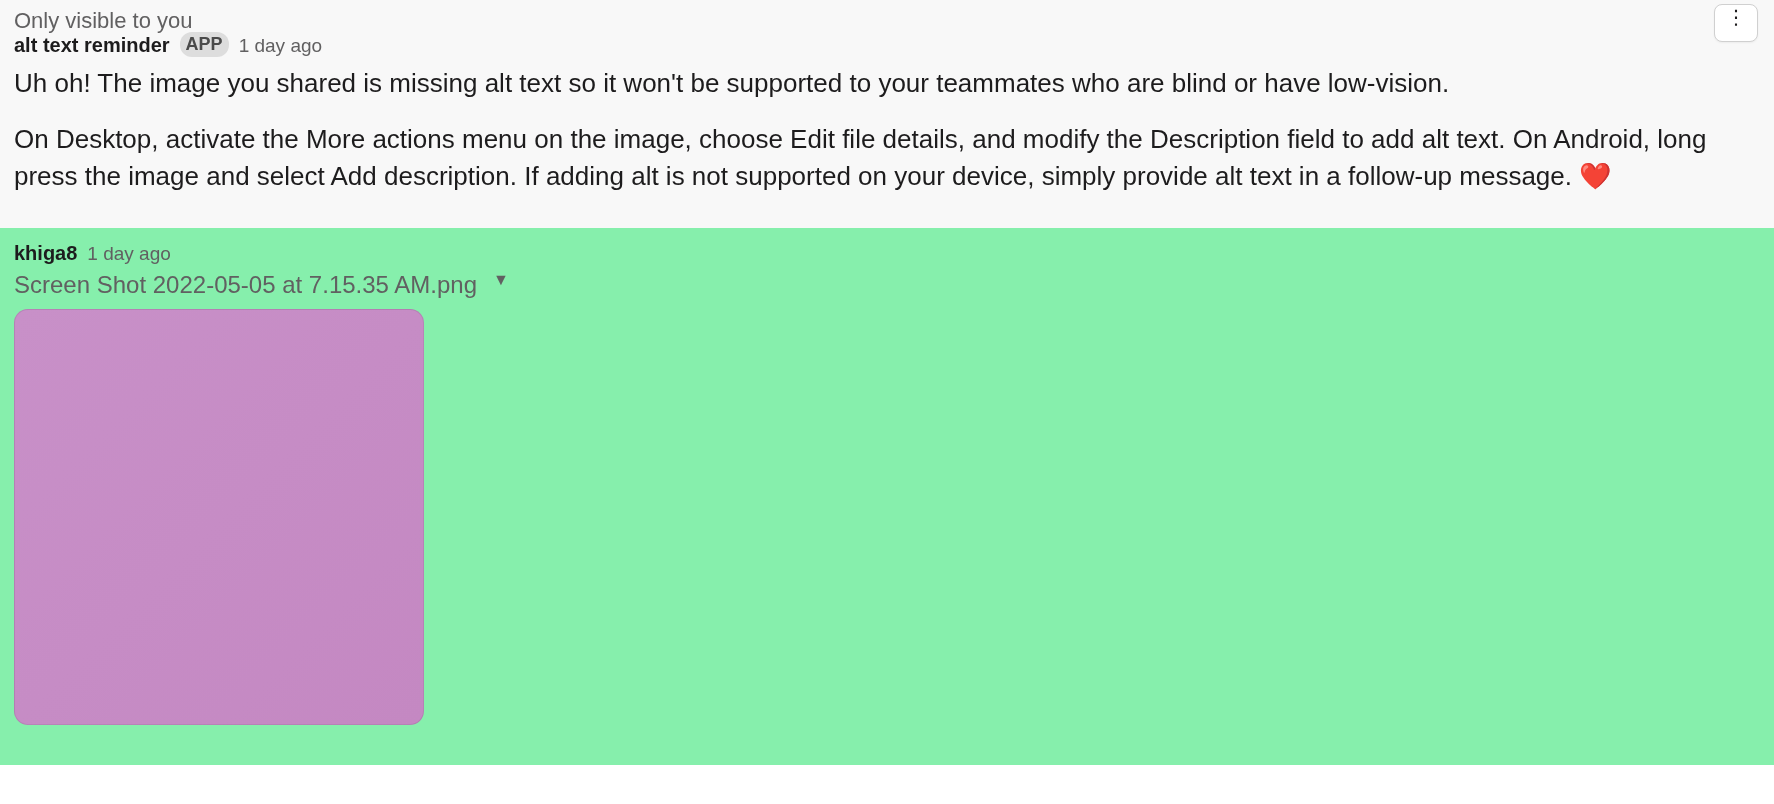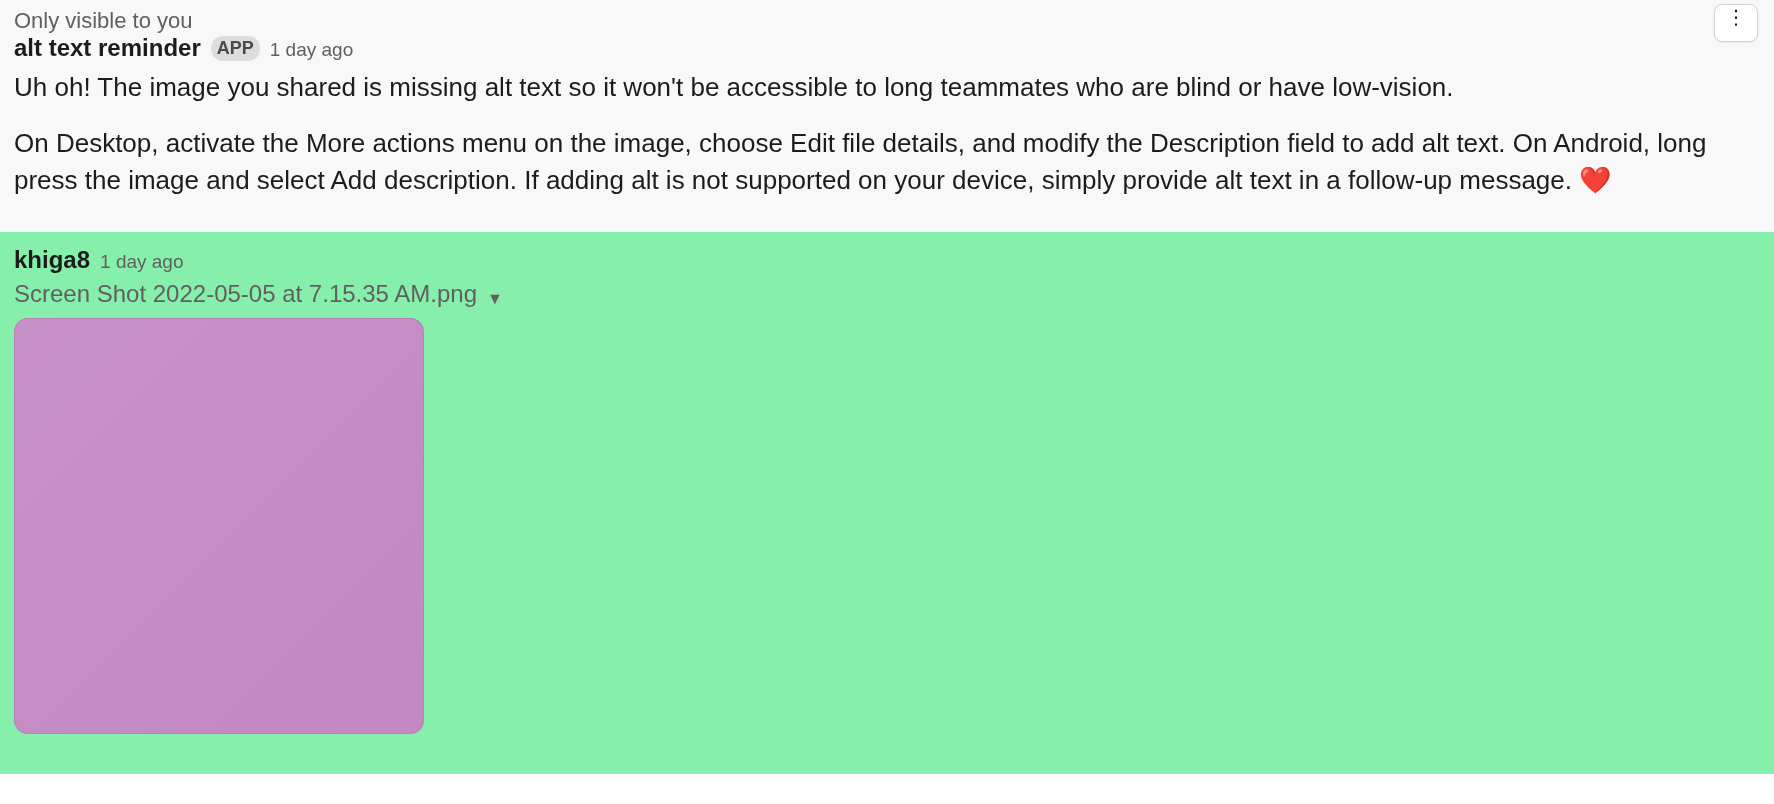--- a/index.html
+++ b/index.html
@@ -1,49 +1,49 @@
 <!DOCTYPE html>
 <html><head>
 <meta charset="utf-8">
 <style>
   * { box-sizing: border-box; margin: 0; padding: 0; }
   html, body { width: 1774px; font-family: -apple-system, BlinkMacSystemFont, "Segoe UI", Helvetica, Arial, sans-serif; color: #1d1c1d; background: #ffffff; }
   .ephemeral-block { background: #f8f8f8; padding: 8px 14px 14px 14px; position: relative; }
   .visibility-note { color: #616061; font-size: 22px; font-weight: 400; margin-bottom: 0; }
   .msg-header { display: flex; align-items: baseline; gap: 10px; margin-bottom: 6px; }
-  .sender-name { font-weight: 900; font-size: 24px; color: #1d1c1d; }
+  .sender-name { font-weight: 900; font-size: 20px; color: #1d1c1d; }
   .app-badge { background: #dddddd; color: #4a4a4a; font-size: 18px; font-weight: 700; padding: 2px 6px; border-radius: 12px; position: relative; top: -2px; }
   .timestamp { color: #616061; font-size: 19px; font-weight: 400; }
   .msg-body { font-size: 26px; line-height: 1.45; color: #1d1c1d; }
   .msg-body p { margin-bottom: 18px; }
   .msg-body b { font-weight: 400; }
   .heart { color: #e01e2a; font-size: 26px; }
   .more-btn { position: absolute; top: 4px; right: 16px; width: 44px; height: 38px; background: #ffffff; border: 1px solid #d0d0d0; border-radius: 8px; display: flex; align-items: center; justify-content: center; cursor: pointer; box-shadow: 0 1px 2px rgba(0,0,0,0.05); }
   .more-btn span { font-size: 20px; line-height: 1; color: #1d1c1d; position: relative; top: -6px; }
   .second-msg { padding: 14px 14px 40px 14px; background: #86efac; }
-  .file-row { display: flex; align-items: flex-end; gap: 10px; margin-top: 6px; margin-bottom: 10px; }
+  .file-row { display: flex; align-items: flex-start; gap: 16px; margin-top: 6px; margin-bottom: 10px; }
   .file-name { color: #616061; font-size: 24px; }
   .chevron-down-icon { color: #616061; font-size: 16px; cursor: pointer; }
   .thumb { width: 410px; height: 416px; border-radius: 14px; background: linear-gradient(135deg, #c890c8 0%, #c488c2 100%); border: 1px solid rgba(0,0,0,0.08); }
 </style>
 </head>
 <body>
 
 <div class="ephemeral-block">
   <div class="more-btn">
     <span>⋮</span>
   </div>
   <div class="visibility-note">Only visible to you</div>
   <div class="msg-header">
     <span class="sender-name">alt text reminder</span>
     <span class="app-badge">APP</span>
     <span class="timestamp">1 day ago</span>
   </div>
   <div class="msg-body">
-    <p>Uh oh! The image you shared is missing alt text so it won't be accessible to long teammates who are blind or have low-vision.</p>
+    <p>Uh oh! The image you shared is missing alt text so it won't be supported to your teammates who are blind or have low-vision.</p>
     <p>
       <span>On Desktop, activate the </span><b>More actions</b><span> menu on the image, choose </span><b>Edit file details</b><span>, and modify the </span><b>Description</b><span> field to add alt text. On Android, long press the image and select </span><b>Add description</b><span>. If adding alt is not supported on your device, simply provide alt text in a follow-up message. </span><span class="heart">❤️</span>
     </p>
   </div>
 </div>
 
 <div class="second-msg">
   <div class="msg-header">
     <span class="sender-name">khiga8</span>
     <span class="timestamp">1 day ago</span>

